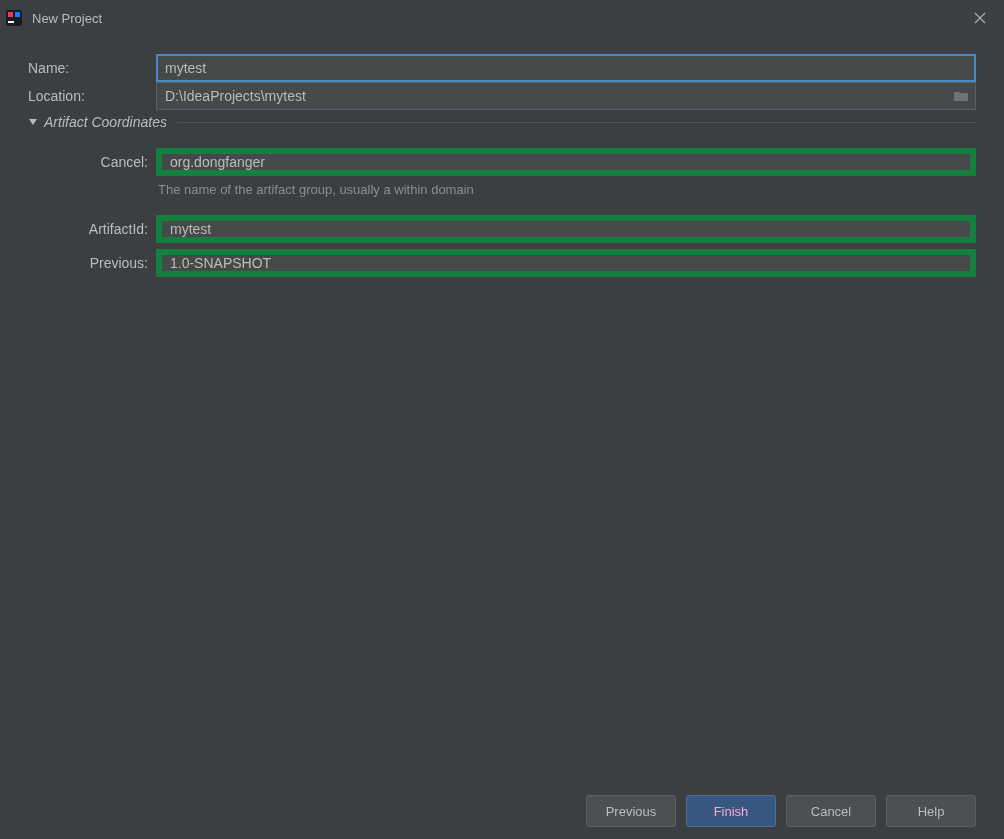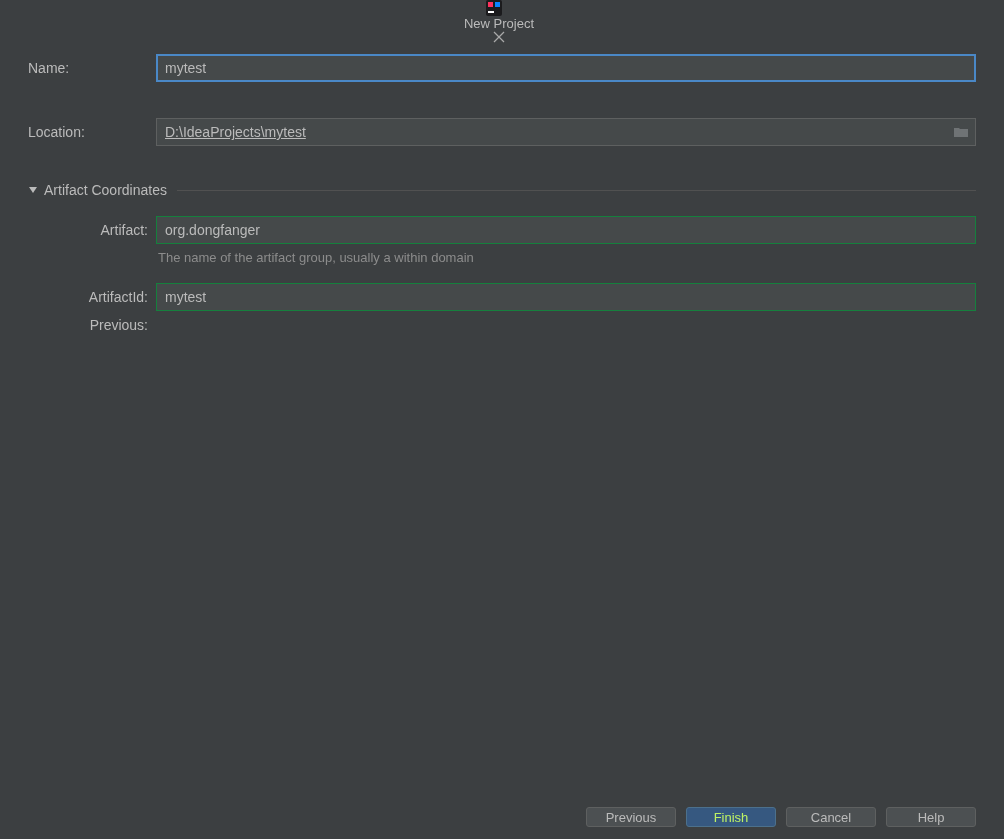--- a/index.html
+++ b/index.html
@@ -10,21 +10,20 @@
     font-family: "Segoe UI", Arial, sans-serif;
     color: #bbbbbb;
     font-size: 13px;
     overflow: hidden;
   }
   .titlebar {
     height: 36px;
     display: flex;
     align-items: center;
     padding: 0 12px 0 6px;
-    flex-direction: column;
   }
   .titlebar .app-icon {
     width: 16px; height: 16px;
     margin-right: 10px;
   }
   .titlebar .title {
     flex: 1;
     color: #bbbbbb;
     font-size: 13px;
   }
@@ -32,35 +31,35 @@
     width: 24px; height: 24px;
     display: flex; align-items: center; justify-content: center;
     cursor: pointer;
   }
   .content {
     padding: 18px 28px 0 28px;
   }
   .form-row {
     display: flex;
     align-items: center;
-    margin-bottom: 36px;
+    margin-bottom: 0;
   }
   .form-row.top { align-items: center; }
   .form-label {
     width: 128px;
     color: #bbbbbb;
     font-size: 14px;
     text-align: left;
     padding-right: 8px;
   }
   .text-input {
     flex: 1;
     height: 28px;
     background: #45494a;
-    border: 1px solid #15803d;
+    border: 6px solid #15803d;
     color: #bbbbbb;
     font-size: 14px;
     padding: 0 8px;
     outline: none;
   }
   .text-input.focused {
     border: 2px solid #4a88c7;
     padding: 0 7px;
   }
   .location-wrap {
@@ -69,31 +68,31 @@
     align-items: center;
     height: 28px;
     background: #45494a;
     border: 1px solid #5e6060;
   }
   .location-wrap .loc-text {
     flex: 1;
     padding: 0 8px;
     color: #bbbbbb;
     font-size: 14px;
-    text-decoration: underline;
   }
   .location-wrap .folder-btn {
     width: 28px; height: 26px;
     display: flex; align-items: center; justify-content: center;
     cursor: pointer;
   }
   .section-header {
     display: flex;
     align-items: center;
     margin: 4px 0 18px 0;
+    font-style: italic;
   }
   .section-header .tri {
     margin-right: 6px;
     color: #bbbbbb;
   }
   .section-header .label {
     color: #bbbbbb;
     font-size: 14px;
   }
   .section-header .hr {
@@ -123,36 +122,36 @@
   }
   .button-bar {
     position: absolute;
     bottom: 12px;
     right: 28px;
     display: flex;
     gap: 10px;
   }
   .btn {
     min-width: 90px;
-    height: 20px;
+    height: 32px;
     background: #4c5052;
     border: 1px solid #5e6060;
     color: #bbbbbb;
     font-size: 13px;
     display: flex;
     align-items: center;
     justify-content: center;
     cursor: pointer;
     border-radius: 3px;
     padding: 0 14px;
   }
   .btn.primary {
     background: #365880;
     border: 1px solid #4c708c;
-    color: #bef264;
+    color: #f9a8d4;
   }
 </style>
 </head>
 <body>
 
 <div class="titlebar">
   <span class="app-icon">
     <svg width="16" height="16" viewBox="0 0 16 16">
       <rect x="0" y="0" width="16" height="16" rx="2" fill="#1b1b1d"></rect>
       <rect x="2" y="2" width="5" height="5" fill="#fe315d"></rect>
@@ -192,32 +191,33 @@
     <span class="tri">
       <svg width="10" height="10" viewBox="0 0 10 10">
           <polygon points="1,2 9,2 5,8" fill="#bbbbbb"></polygon>
         </svg>
     </span>
     <span class="label">Artifact Coordinates</span>
     <span class="hr"></span>
   </div>
 
   <div class="artifact-row">
-    <div class="artifact-label">Artifact:</div>
+    <div class="artifact-label">Cancel:</div>
     <input type="text" class="text-input" value="org.dongfanger" style="">
   </div>
   <div class="artifact-hint">The name of the artifact group, usually a within domain</div>
 
   <div class="artifact-row">
     <div class="artifact-label">ArtifactId:</div>
     <input type="text" class="text-input" value="mytest" style="">
   </div>
 
   <div class="artifact-row">
     <div class="artifact-label">Previous:</div>
+    <input type="text" class="text-input" value="1.0-SNAPSHOT" style="">
   </div>
 
 </div>
 
 <div class="button-bar">
   <div class="btn">Previous</div>
   <div class="btn primary">Finish</div>
   <div class="btn">Cancel</div>
   <div class="btn">Help</div>
 </div>

